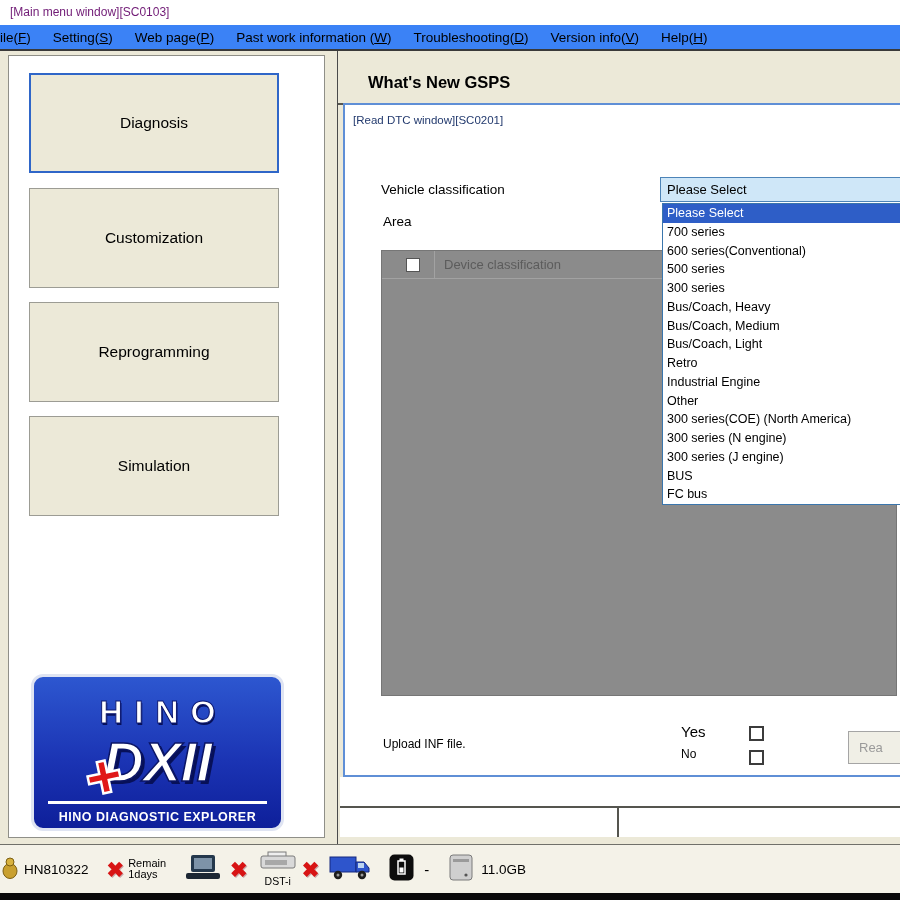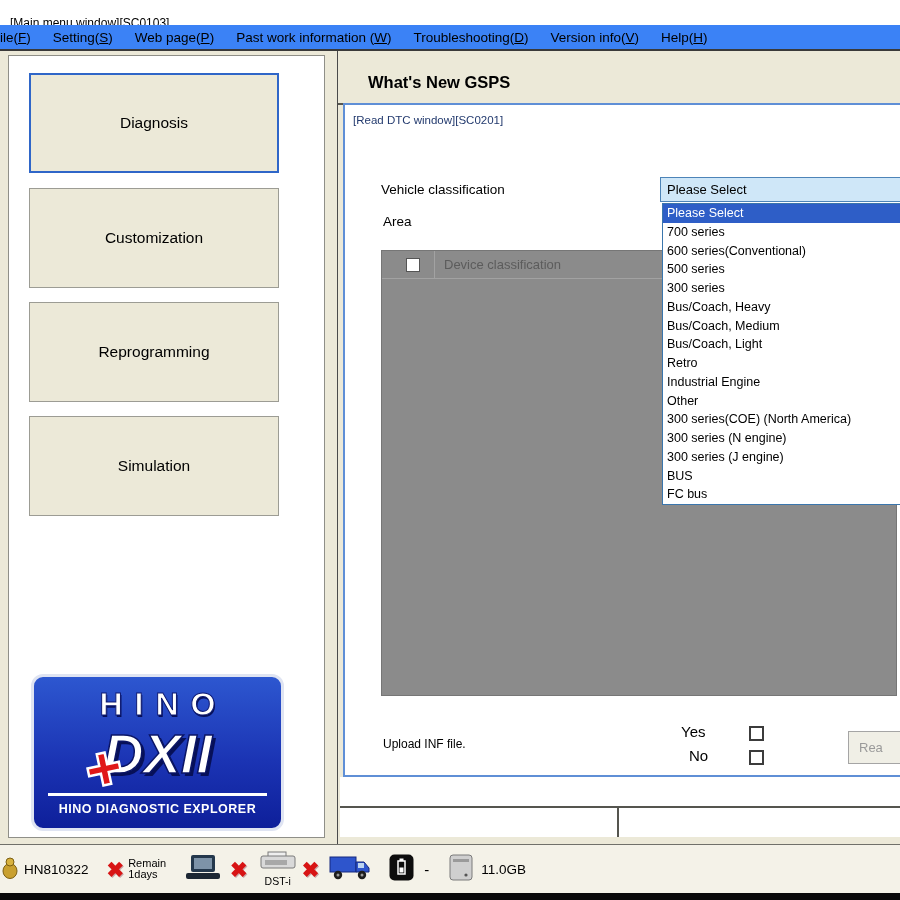--- a/index.html
+++ b/index.html
@@ -1,21 +1,21 @@
 <!DOCTYPE html>
 <html><head>
 <meta charset="utf-8">
 <style>
   * { margin:0; padding:0; box-sizing:border-box; }
   body { font-family:"Liberation Sans", sans-serif; background:#fff; }
   .screen { position:relative; width:900px; height:900px; overflow:hidden; background:#fff; }
 
   
   .titlebar { position:absolute; left:0; top:0; width:900px; height:25px; background:#fff;
-    color:#000000; font-size:12px; padding:16px 0 0 10px; }
+    color:#701a75; font-size:12px; padding:5px 0 0 10px; }
 
   
   .menubar { position:absolute; left:0; top:25px; width:900px; height:26px; background:#3b82f6;
     display:flex; align-items:center; gap:22px; font-size:13.5px; color:#000;
     border-bottom:2px solid #3a3a3a; }
   .menu-item { white-space:nowrap; cursor:default; }
   .menu-item .u { text-decoration:underline; }
 
   
   .sidebar { position:absolute; left:0; top:51px; width:338px; height:793px; background:#ece9d8;
@@ -24,21 +24,21 @@
     background:#ffffff; border:1px solid #8f8f88; }
   .side-btn { position:absolute; left:20px; width:250px; height:100px; background:#ece9d8;
     border:1px solid #9c9c94; display:flex; align-items:center; justify-content:center;
     font-size:15.5px; color:#000; cursor:pointer; }
   .side-btn.active { border:2px solid #2f66c8; }
 
   
   .logo { position:absolute; left:22px; top:618px; width:253px; height:157px; border-radius:12px;
     background:linear-gradient(180deg,#2d57d0 0%, #1b34b4 55%, #0e1f9a 100%);
     border:3px solid #dfe4f2; color:#fff; text-align:center; overflow:hidden; }
-  .logo-hino { margin-top:8px; font-size:32px; font-weight:bold; letter-spacing:12px;
+  .logo-hino { margin-top:16px; font-size:32px; font-weight:bold; letter-spacing:12px;
     padding-left:12px; line-height:38px; -webkit-text-stroke:1px #0a1670;
     text-shadow:1px 2px 0 #071058; }
   .logo-dx { position:relative; height:66px; line-height:62px; font-size:56px; font-weight:bold;
     font-style:italic; -webkit-text-stroke:1.5px #0a1464; text-shadow:3px 3px 0 #071058; }
   .logo-cross { position:absolute; left:52px; top:14px; }
   .logo-line { height:3px; background:#fff; margin:4px 14px 0; }
   .logo-sub { margin-top:6px; font-size:12.5px; font-weight:bold; letter-spacing:0.5px; }
 
   
   .main { position:absolute; left:338px; top:51px; width:562px; height:798px; background:#ece9d8; }
@@ -66,21 +66,21 @@
     background:#8b8b8b; border:1px solid #767676; }
   .tbl-head { position:absolute; left:0; top:0; width:100%; height:28px;
     border-bottom:1px solid #a2a2a2; }
   .tbl-cb { position:absolute; left:24px; top:7px; width:14px; height:14px; background:#fff;
     border:1px solid #555; cursor:pointer; }
   .tbl-v { position:absolute; left:52px; top:0; width:1px; height:28px; background:#a2a2a2; }
   .tbl-col { position:absolute; left:62px; top:6px; font-size:13px; color:#5c5c5c; }
 
   .lbl-upload { position:absolute; left:38px; top:632px; font-size:12px; color:#000; }
   .lbl-yes { position:absolute; left:336px; top:618px; font-size:15px; color:#000; }
-  .lbl-no { position:absolute; left:344px; top:642px; font-size:15px; color:#000; }
+  .lbl-no { position:absolute; left:336px; top:642px; font-size:12px; color:#000; }
   .cb { position:absolute; width:15px; height:15px; background:#fff; border:2px solid #3c3c3c; cursor:pointer; }
   .cb-yes { left:404px; top:621px; }
   .cb-no { left:404px; top:645px; }
   .read-btn { position:absolute; left:503px; top:626px; width:62px; height:33px;
     background:#f0efe6; border:1px solid #a5a5a5; color:#9a9a9a; font-size:13px;
     display:flex; align-items:center; padding-left:10px; cursor:pointer; }
 
   
   .dialog-below { position:absolute; left:2px; top:726px; width:560px; height:60px; background:#fff; }
   .below-line { position:absolute; left:0; top:29px; width:100%; border-top:2px solid #55554f; }

